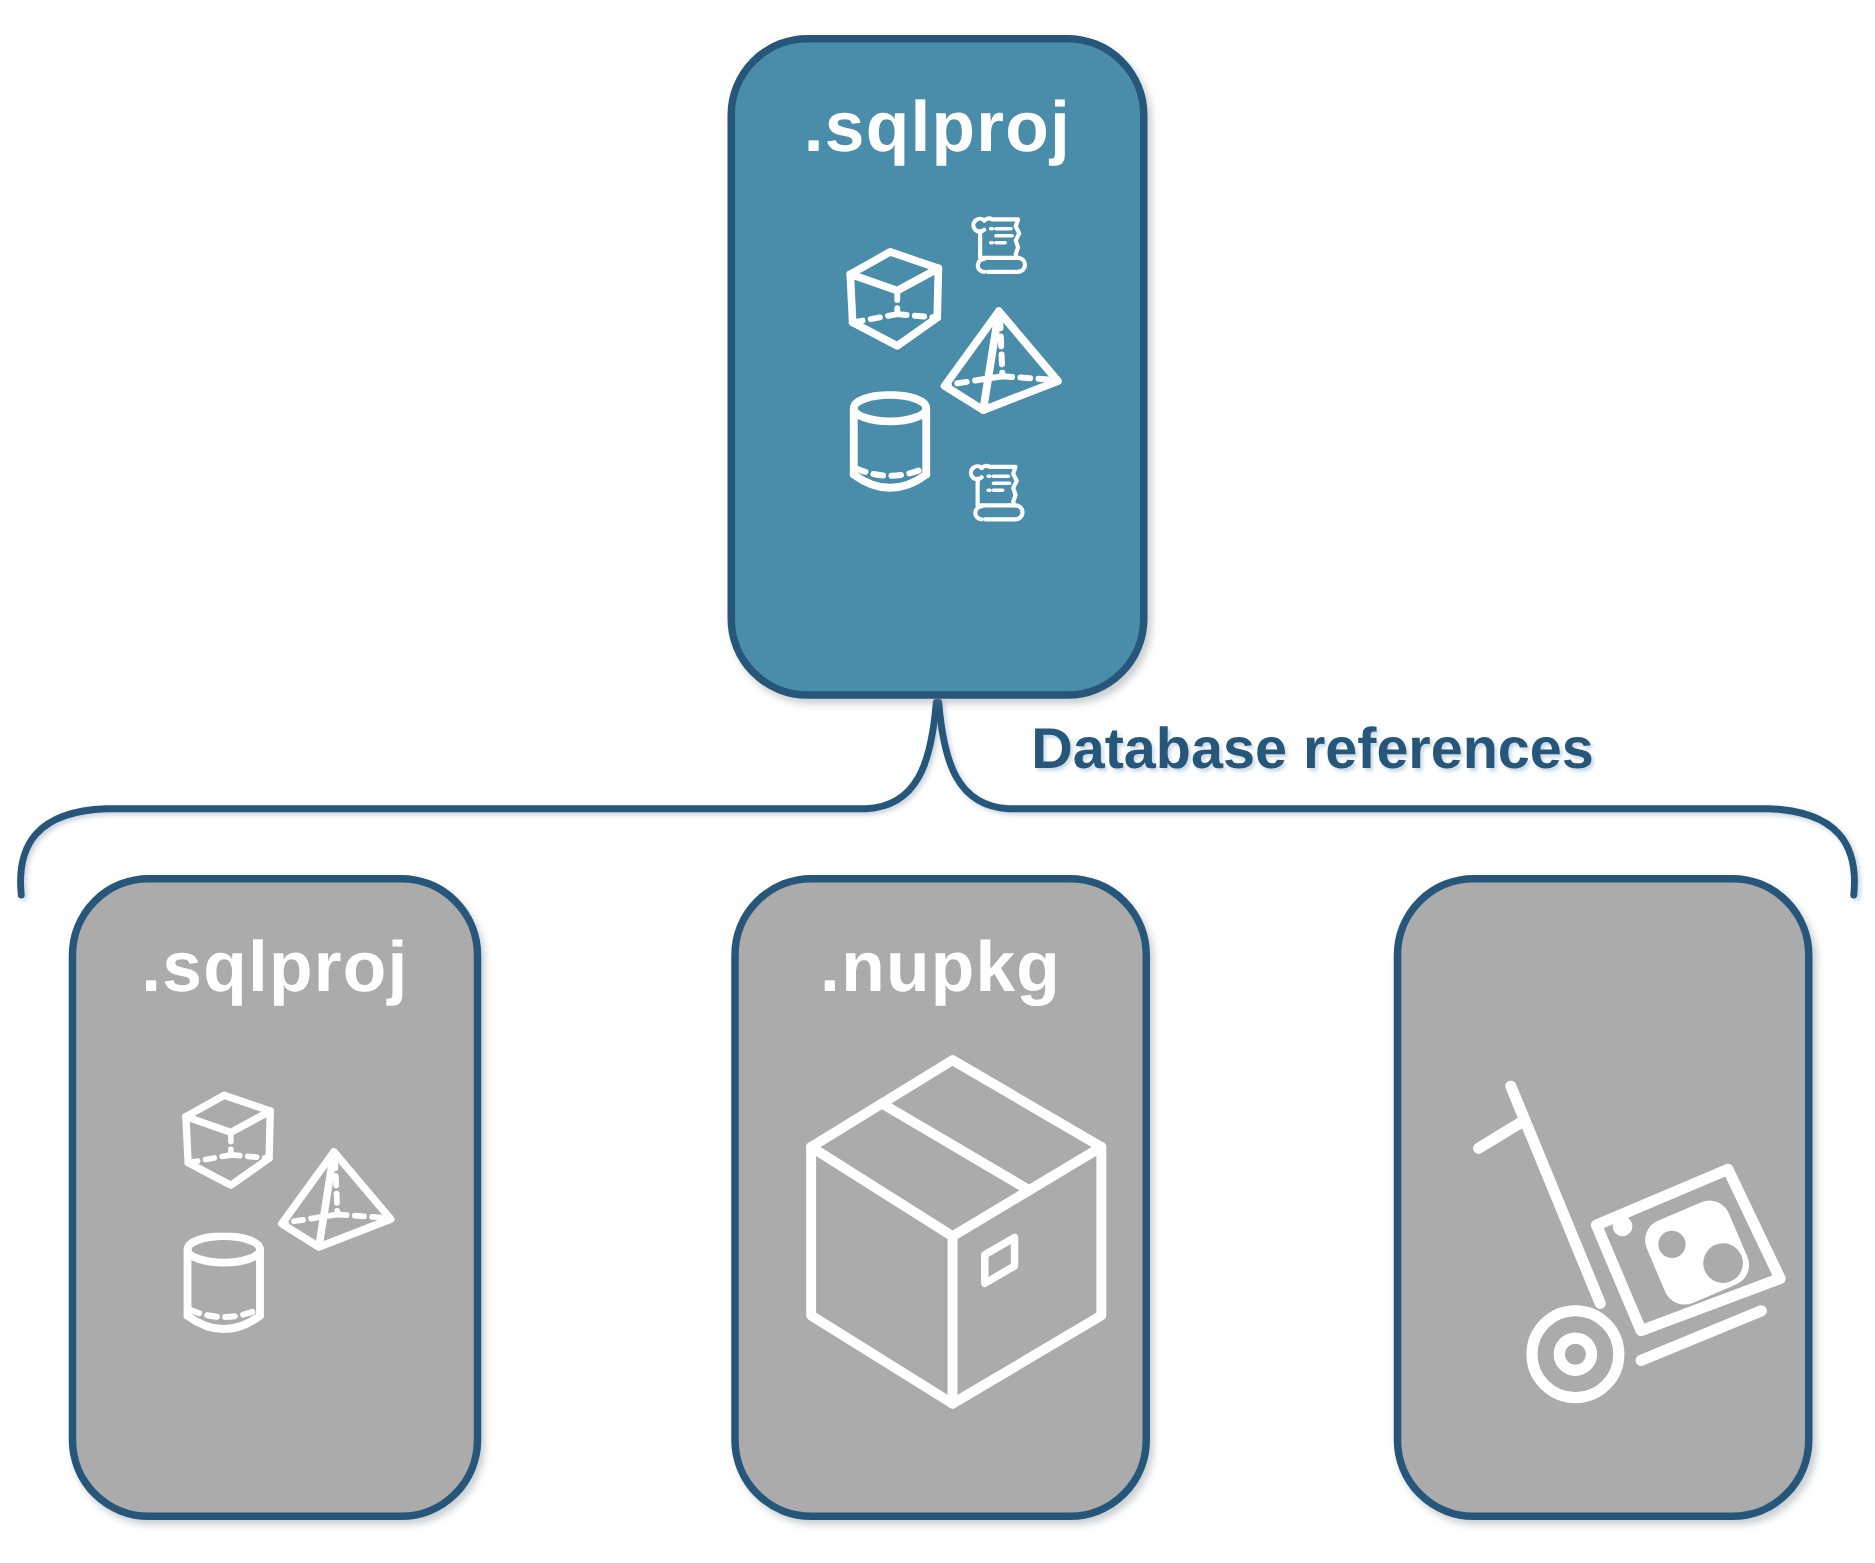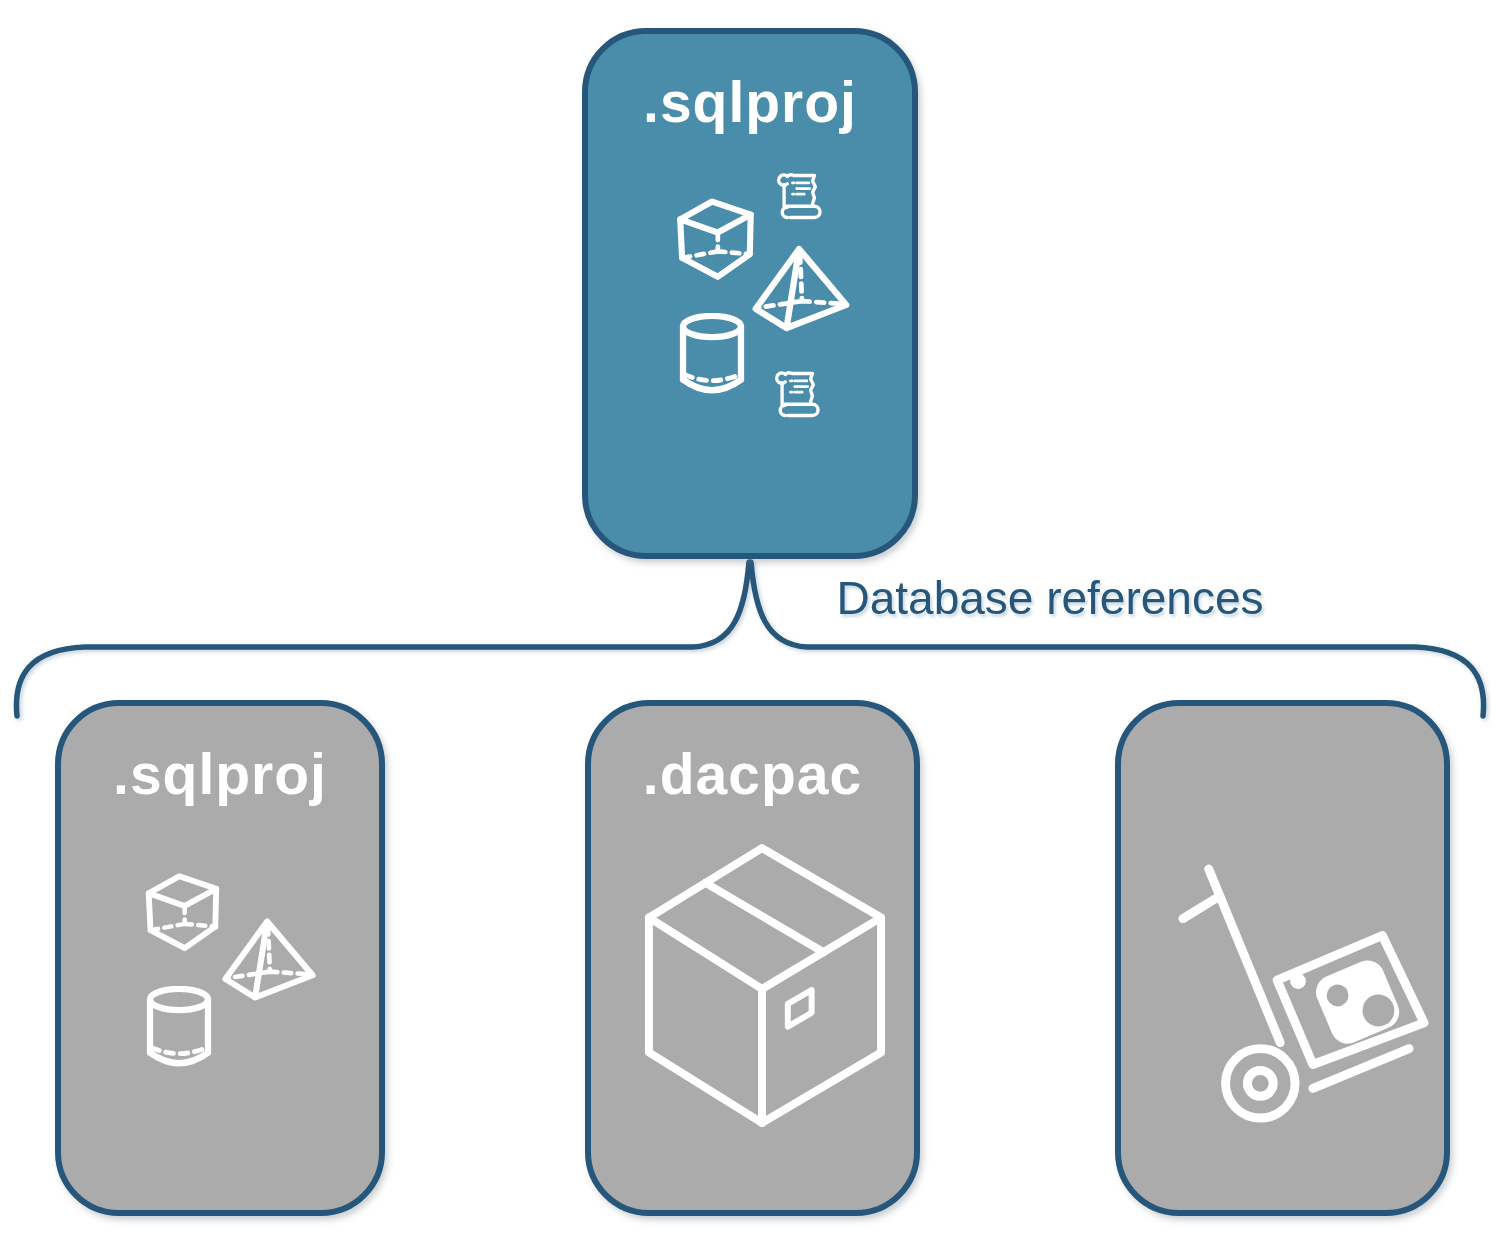--- a/index.html
+++ b/index.html
@@ -24,21 +24,21 @@
   .node-child.c1{left:585px;}
   .node-child.c2{left:1115px;}
   .node-label{
     position:absolute;top:36px;left:0;width:100%;text-align:center;
     font-size:57px;line-height:64px;font-weight:bold;color:var(--icon);
     letter-spacing:1px;
   }
   .connector-svg{position:absolute;left:0;top:0;filter:drop-shadow(2px 2px 2px rgba(130,150,170,.45));}
   .connector-label{
     position:absolute;left:795px;top:572px;width:510px;text-align:center;
-    font-size:46px;line-height:52px;font-weight:normal;color:var(--line);
+    font-size:46px;line-height:52px;font-weight:bold;color:var(--line);
     text-shadow:2px 3px 3px rgba(140,170,195,.45);
   }
   .ico{position:absolute;}
   .stk{stroke:var(--icon);fill:none;stroke-linecap:round;stroke-linejoin:round;}
   .dsh{stroke:var(--icon);fill:none;stroke-linecap:round;stroke-dasharray:8 7;}
   .brace{stroke:var(--line);fill:none;stroke-width:5.5;stroke-linecap:round;}
   .fill-w{fill:var(--icon);stroke:none;}
   .fill-g{fill:var(--child-fill);stroke:none;}
 </style>
 </head>
@@ -107,21 +107,21 @@
     </svg>
 
     <svg class="ico" style="left:82px;top:280px" width="72" height="85" viewBox="0 0 74 88">
       <ellipse class="stk" stroke-width="6.5" cx="37" cy="14" rx="30" ry="11"></ellipse>
       <path class="stk" stroke-width="6.5" d="M 7 14 L 7 69 M 67 14 L 67 69 M 7 69 Q 37 91 67 69"></path>
       <path class="dsh" stroke-width="5" d="M 9 64 Q 37 76 65 64"></path>
     </svg>
   </div>
 
   <div class="node node-child c1">
-    <div class="node-label">.dacpac</div>
+    <div class="node-label">.nupkg</div>
 
     <svg class="ico" style="left:48px;top:136px" width="250" height="288" viewBox="0 0 252 290">
       <path class="stk" stroke-width="8" d="M 124 6 L 10 76 L 10 212 L 124 283 L 244 212 L 244 76 Z"></path>
       <path class="stk" stroke-width="8" d="M 10 76 L 124 148 L 244 76"></path>
       <path class="stk" stroke-width="8" d="M 124 148 L 124 283"></path>
       <path class="stk" stroke-width="8" d="M 67 41 L 186 111"></path>
       <path class="stk" stroke-width="6" d="M 150 163 L 174 149 L 174 172 L 150 186 Z"></path>
     </svg>
   </div>
 

